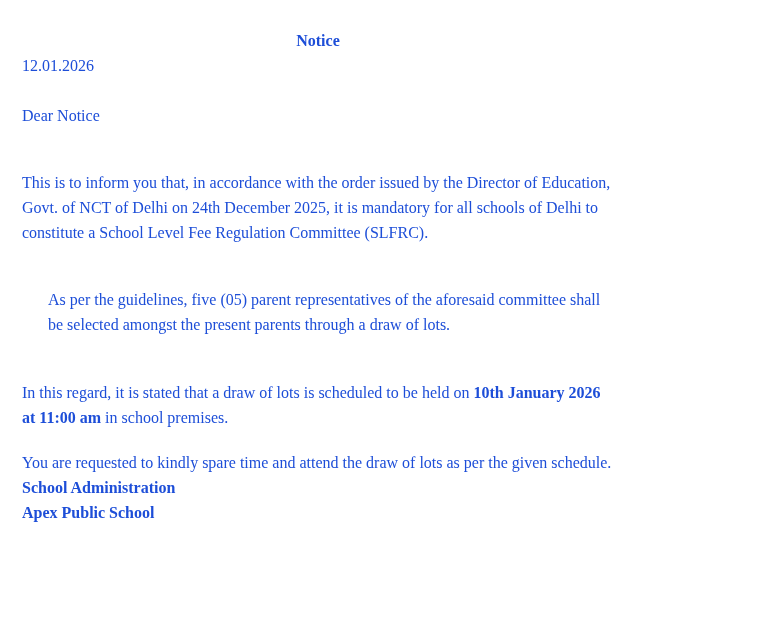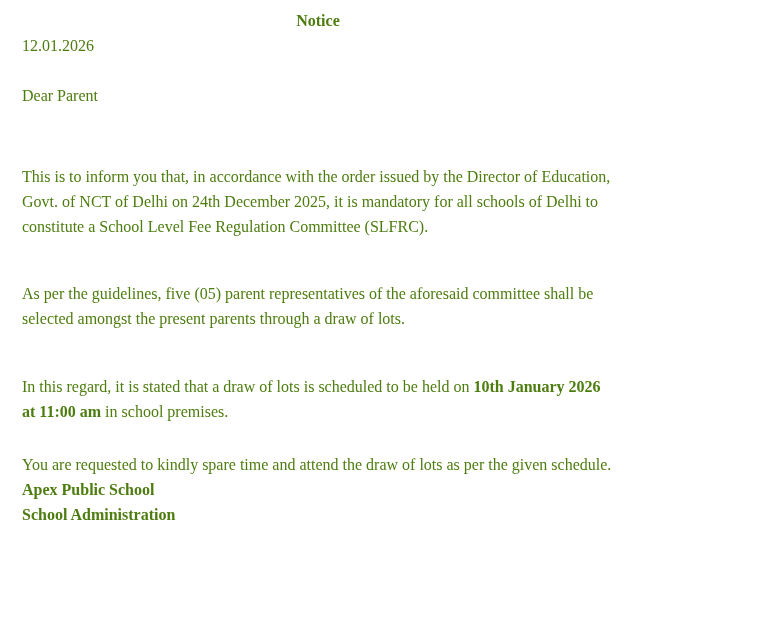--- a/index.html
+++ b/index.html
@@ -5,68 +5,68 @@
   html, body {
     margin: 0;
     padding: 0;
     background: #ffffff;
   }
   .page {
     position: relative;
     width: 644px;
     height: 643px;
     background: #ffffff;
-    color: #4d7c0f;
+    color: #1d4ed8;
     font-family: "Liberation Serif", "DejaVu Serif", serif;
     font-size: 16px;
     line-height: 25px;
     box-sizing: border-box;
-    padding: 8px 30px 0 22px;
+    padding: 28px 30px 0 22px;
     overflow: hidden;
   }
   .title {
     margin: 0;
     text-align: center;
     font-weight: bold;
     font-size: 16px;
   }
   p {
     margin: 0;
   }
   .date        { margin-top: 0; }
   .salutation  { margin-top: 25px; }
   .greeting    { margin-top: 0; }
-  .para1       { margin-top: 56px; }
-  .para2       { margin-top: 42px; }
+  .para1       { margin-top: 42px; }
+  .para2       { margin-top: 42px; margin-left: 26px; }
   .para3       { margin-top: 43px; }
-  .para4       { margin-top: 28px; }
+  .para4       { margin-top: 20px; }
   .para5       { margin-top: 24px; padding-left: 5px; }
   .closing     { margin-top: 20px; }
   .sig         { margin-top: 0; font-weight: bold; }
   .bold        { font-weight: bold; }
 </style>
 </head>
 <body>
 
 <div class="page">
 
   <h1 class="title">Notice</h1>
 
   <p class="date">12.01.2026</p>
 
-  <p class="salutation">Dear Parent</p>
+  <p class="salutation">Dear Notice</p>
 
 
   <p class="para1">This is to inform you that, in accordance with the order issued by the Director of Education, Govt. of NCT of Delhi on 24th December 2025, it is mandatory for all schools of Delhi to constitute a School Level Fee Regulation Committee (SLFRC).</p>
 
   <p class="para2">As per the guidelines, five (05) parent representatives of the aforesaid committee shall be selected amongst the present parents through a draw of lots.</p>
 
   <p class="para3"><span>In this regard, it is stated that a draw of lots is scheduled to be held on </span><span class="bold">10th January 2026 at 11:00 am</span><span> in school premises.</span></p>
 
   <p class="para4">You are requested to kindly spare time and attend the draw of lots as per the given schedule.</p>
 
 
 
+  <p class="sig">School Administration</p>
+
   <p class="sig">Apex Public School</p>
-
-  <p class="sig">School Administration</p>
 
 </div>
 
 </body></html>

